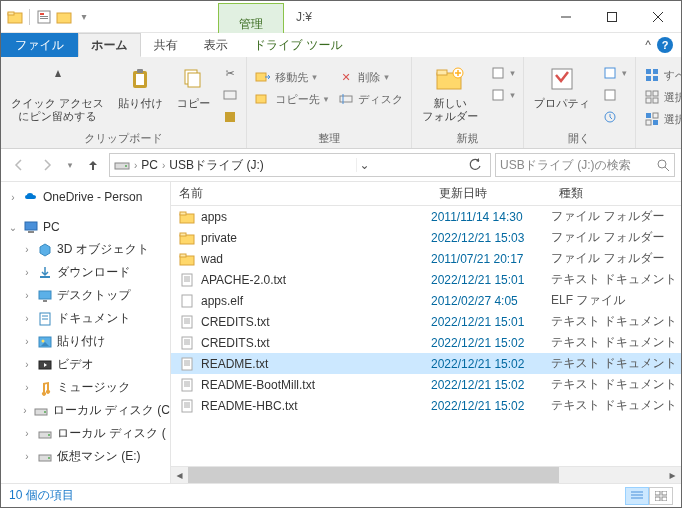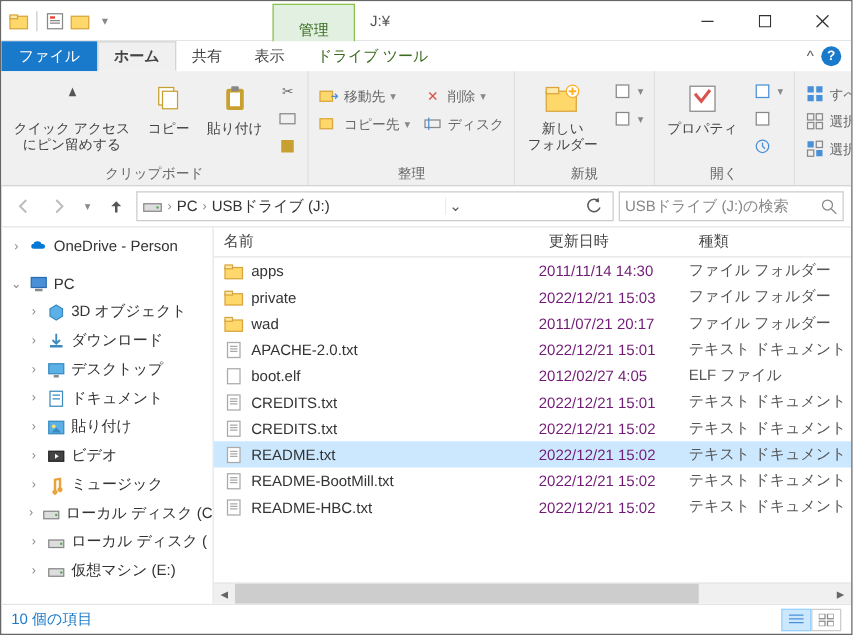--- a/index.html
+++ b/index.html
@@ -62,21 +62,21 @@
 .col-headers { height: 24px; display: flex; align-items: center; border-bottom: 1px solid #e5e5e5; font-size: 12px; color: #444; }
 .col-headers > div { padding: 0 8px; border-right: 1px solid transparent; }
 .col-name { width: 260px; }
 .col-date { width: 120px; }
 .col-type { flex: 1; }
 
 .file-list { flex: 1; overflow-y: auto; }
 .file-row { height: 21px; display: flex; align-items: center; font-size: 12px; color: #333; }
 .file-row.selected { background: #cce8ff; }
 .file-row .c-name { width: 260px; padding-left: 8px; display: flex; align-items: center; gap: 6px; }
-.file-row .c-date { width: 120px; color: #701a75; }
+.file-row .c-date { width: 120px; color: #0369a1; }
 .file-row .c-type { flex: 1; color: #555; }
 .file-ico { width: 16px; height: 16px; display: flex; align-items: center; justify-content: center; }
 
 .hscroll { height: 17px; background: #f0f0f0; border-top: 1px solid #e5e5e5; display: flex; align-items: center; }
 .hscroll-track { flex: 1; height: 100%; position: relative; }
 .hscroll-thumb { position: absolute; left: 0; width: 78%; height: 100%; background: #cdcdcd; }
 .hscroll-btn { width: 17px; height: 17px; display: flex; align-items: center; justify-content: center; color: #666; }
 
 
 .statusbar { height: 24px; border-top: 1px solid #e5e5e5; display: flex; align-items: center; padding: 0 8px; font-size: 12px; color: #1979ca; }
@@ -159,35 +159,35 @@
             <svg width="24" height="24">
               <path d="M12 3 L15 10 L12 10 L12 20 L12 10 L9 10 Z" fill="#555"></path>
             </svg>
           </span>
         <span class="lbl">クイック アクセス
 にピン留めする</span>
       </div>
       <div class="rbtn-lg">
         <span class="ico">
             <svg width="24" height="24">
-              <rect x="4" y="3" width="12" height="14" fill="#fff" stroke="#c8a030"></rect>
-              <rect x="7" y="6" width="12" height="14" fill="#fff" stroke="#c8a030"></rect>
-            </svg>
-          </span>
-        <span class="lbl">コピー</span>
-      </div>
-      <div class="rbtn-lg">
-        <span class="ico">
-            <svg width="24" height="24">
               <rect x="5" y="4" width="14" height="17" fill="#c8a030" rx="2"></rect>
               <rect x="8" y="7" width="8" height="11" fill="#fff"></rect>
               <rect x="9" y="2" width="6" height="4" fill="#888" rx="1"></rect>
             </svg>
           </span>
         <span class="lbl">貼り付け</span>
+      </div>
+      <div class="rbtn-lg">
+        <span class="ico">
+            <svg width="24" height="24">
+              <rect x="4" y="3" width="12" height="14" fill="#fff" stroke="#c8a030"></rect>
+              <rect x="7" y="6" width="12" height="14" fill="#fff" stroke="#c8a030"></rect>
+            </svg>
+          </span>
+        <span class="lbl">コピー</span>
       </div>
       <div class="rcol">
         <div class="rbtn-sm">
             <span class="ico">✂</span>
           </div>
         <div class="rbtn-sm">
             <span class="ico">
               <svg width="14" height="14">
                 <rect x="1" y="3" width="12" height="8" fill="none" stroke="#888"></rect>
               </svg>
@@ -598,21 +598,21 @@
           <div class="c-date">2022/12/21 15:01</div>
           <div class="c-type">テキスト ドキュメント</div>
         </div>
         <div class="file-row">
           <div class="c-name">
             <span class="file-ico">
               <svg width="16" height="16">
                 <rect x="3" y="2" width="10" height="12" fill="#fff" stroke="#aaa"></rect>
               </svg>
             </span>
-            <span>boot.elf</span>
+            <span>apps.elf</span>
           </div>
           <div class="c-date">2012/02/27 4:05</div>
           <div class="c-type">ELF ファイル</div>
         </div>
         <div class="file-row">
           <div class="c-name">
             <span class="file-ico">
               <svg width="16" height="16">
                 <rect x="3" y="2" width="10" height="12" fill="#fff" stroke="#aaa"></rect>
                 <line x1="5" y1="5" x2="11" y2="5" stroke="#aaa"></line>

